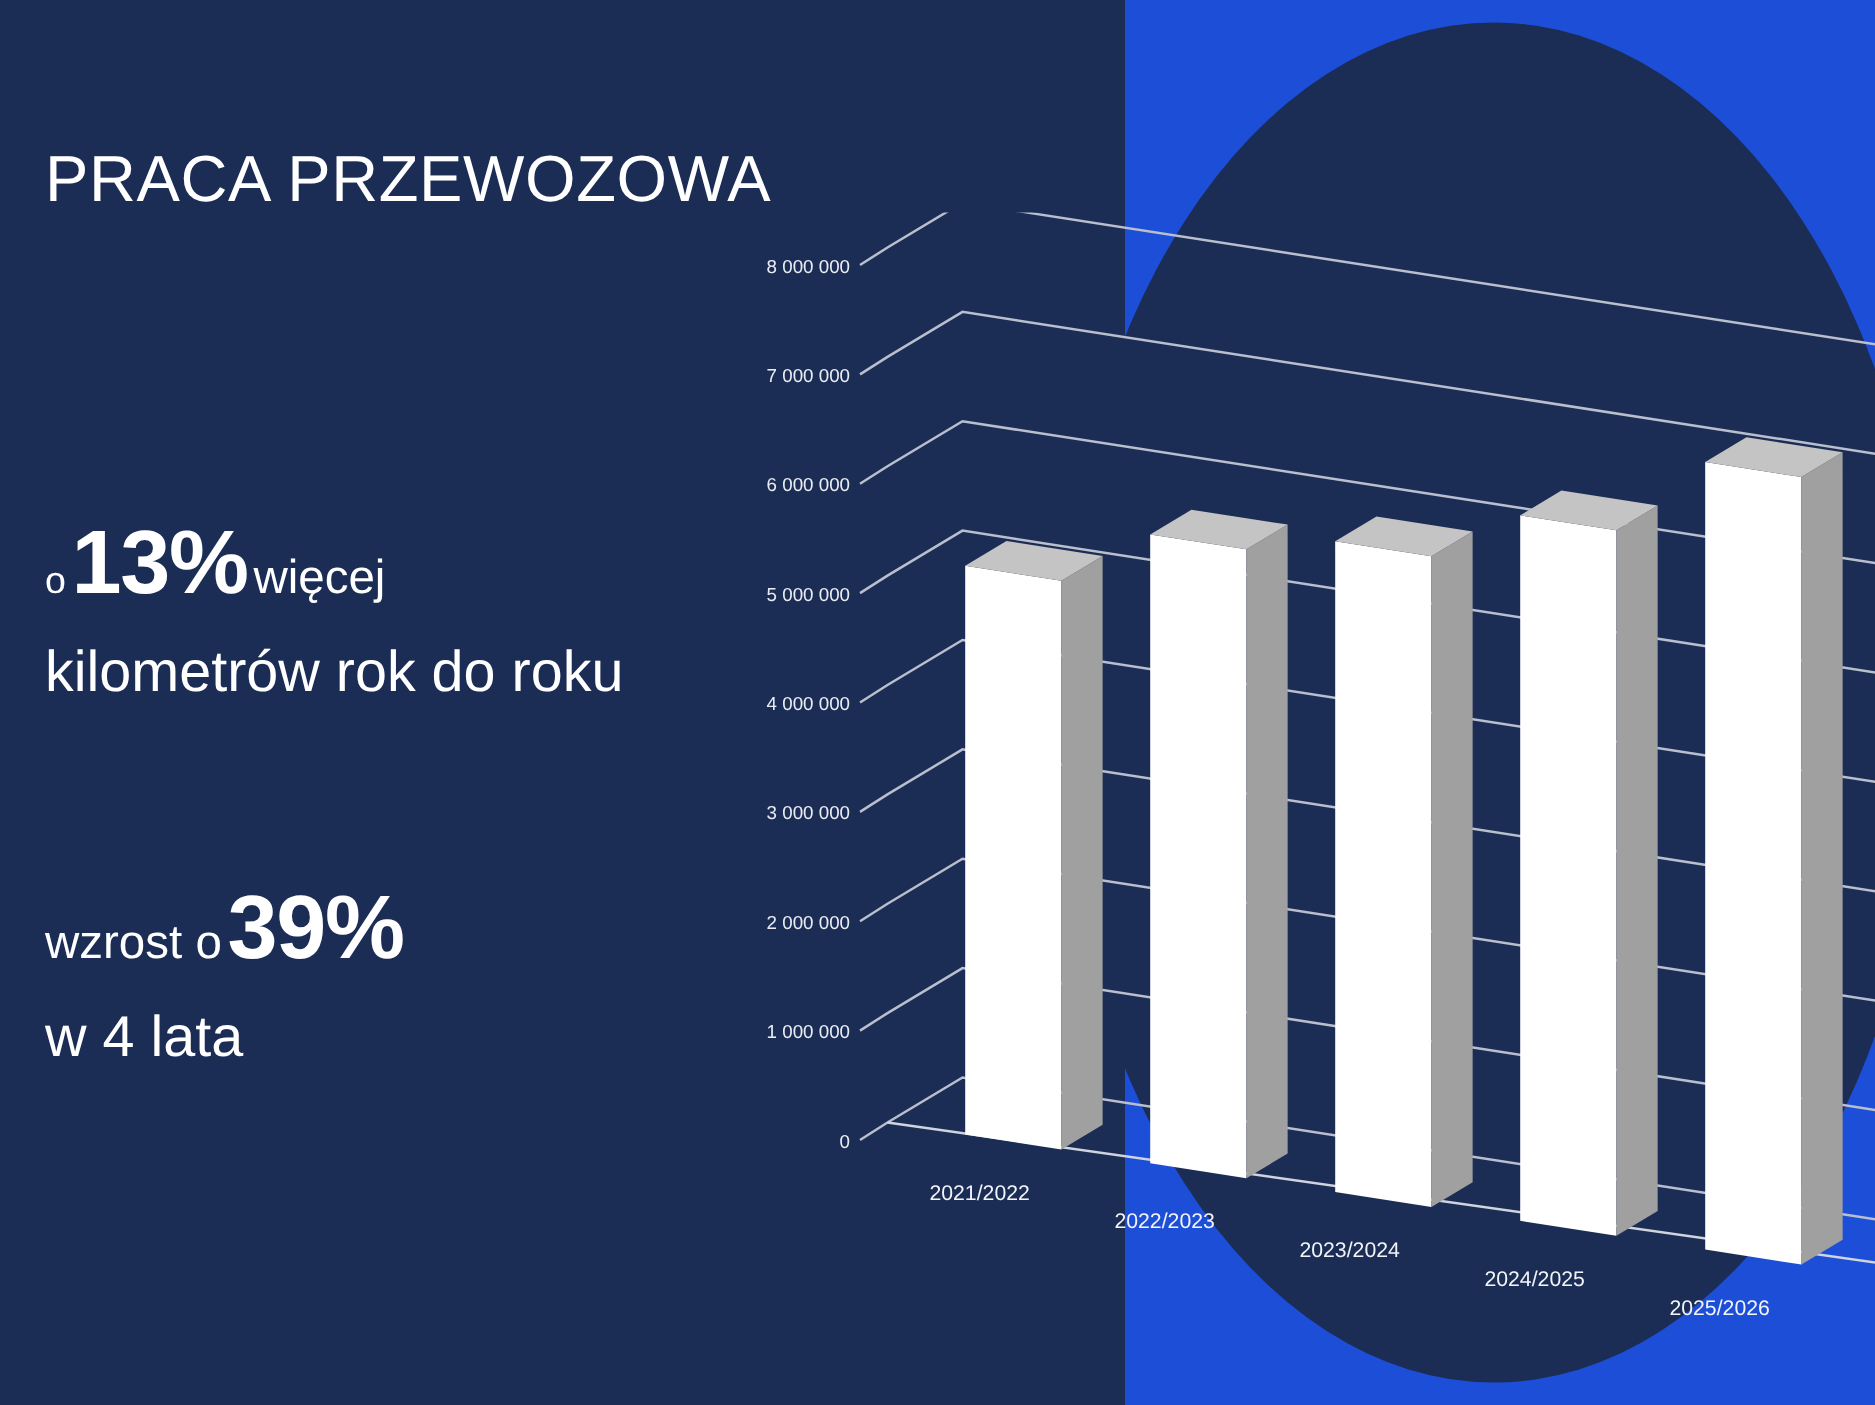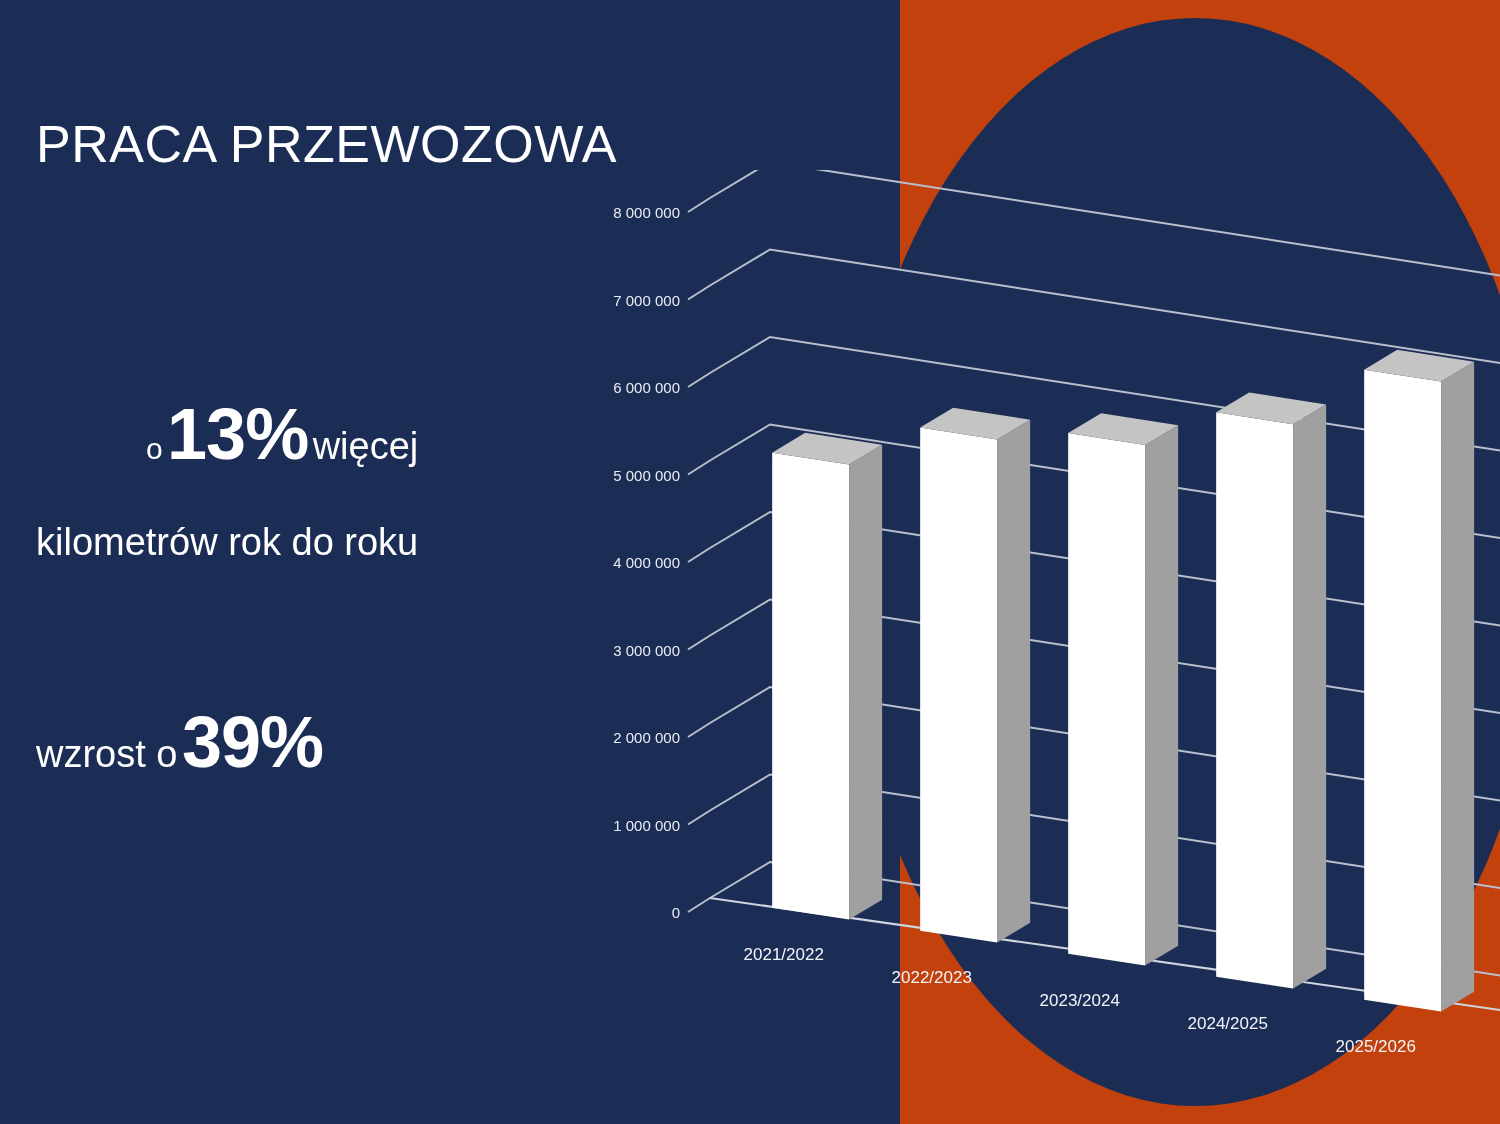--- a/index.html
+++ b/index.html
@@ -8,21 +8,21 @@
     background: #ffffff;
   }
   body {
     font-family: "Liberation Sans", sans-serif;
   }
   #slide {
     position: relative;
     width: 1500px;
     height: 1124px;
     overflow: hidden;
-    background: #c2410c;
+    background: #1d4ed8;
   }
 
   
   .bg-left {
     position: absolute;
     left: 0; top: 0;
     width: 900px; height: 1124px;
     background: #1c2d55;
   }
   .bg-arch {
@@ -45,43 +45,43 @@
     color: #ffffff;
     letter-spacing: 0.5px;
     white-space: nowrap;
   }
 
   .stat-block {
     position: absolute;
     color: #ffffff;
     white-space: nowrap;
   }
-  .stat-a { left: 36px; top: 388px; text-align: right; }
+  .stat-a { left: 36px; top: 404px; }
   .stat-b { left: 36px; top: 696px; }
 
   .line {
     line-height: 1.28;
   }
   .small-txt {
     font-size: 38px;
     font-weight: 400;
     vertical-align: baseline;
   }
   .tiny-txt {
     font-size: 30px;
     font-weight: 400;
   }
   .big-num {
     font-size: 72px;
     font-weight: 700;
     letter-spacing: -1px;
   }
   .line-2 {
-    font-size: 38px;
-    margin-top: 38px;
+    font-size: 46px;
+    margin-top: 12px;
   }
 
   
   .chart {
     position: absolute;
     left: 560px;
     top: 170px;
     width: 940px;
     height: 900px;
   }
@@ -125,20 +125,21 @@
       <span class="small-txt">więcej</span>
     </div>
     <div class="line line-2">kilometrów rok do roku</div>
   </div>
 
   <div class="stat-block stat-b">
     <div class="line">
       <span class="small-txt">wzrost o</span>
       <span class="big-num">39%</span>
     </div>
+    <div class="line line-2">w 4 lata</div>
   </div>
 
   <div class="chart">
     <svg id="chart-svg" width="940" height="900" viewBox="0 0 940 900">
       <g id="grid-layer">
           <path d="M 128 742 L 150 728 L 210 692 L 950 807" class="gridline"></path>
           <path d="M 128 654.5 L 150 640.5 L 210 604.5 L 950 719.5" class="gridline"></path>
           <path d="M 128 567 L 150 553 L 210 517 L 950 632" class="gridline"></path>
           <path d="M 128 479.5 L 150 465.5 L 210 429.5 L 950 544.5" class="gridline"></path>
           <path d="M 128 392 L 150 378 L 210 342 L 950 457" class="gridline"></path>

